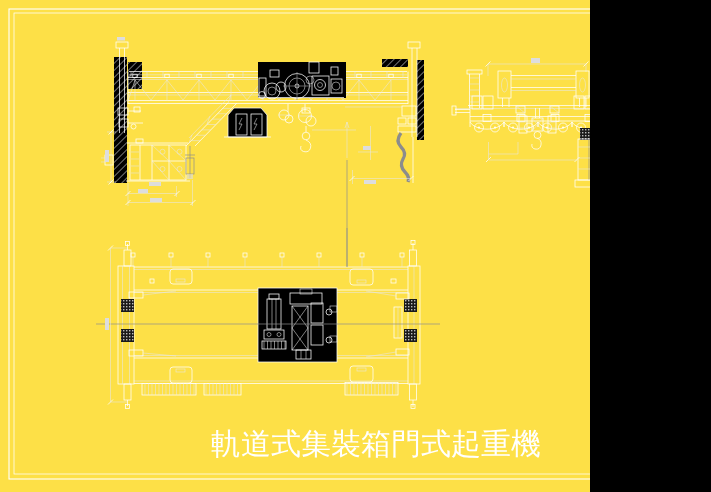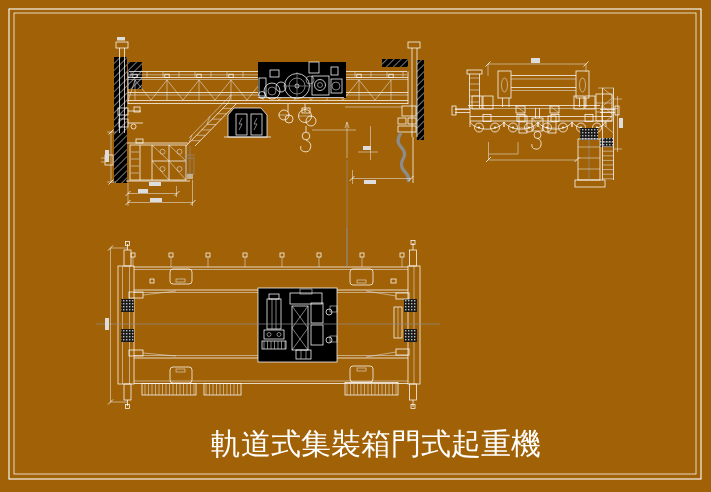--- a/index.html
+++ b/index.html
@@ -1,16 +1,16 @@
 <!DOCTYPE html>
 <html><head>
 <meta charset="utf-8">
 <style>
   html,body{margin:0;padding:0;background:#000;}
-  #stage{position:relative;width:711px;height:492px;background:#a16207;overflow:hidden;}
+  #stage{position:relative;width:590px;height:492px;background:#fde047;overflow:hidden;}
   svg{display:block}
   .w{stroke:#fff;stroke-width:.75;fill:none}
   .w2{stroke:#fff;stroke-width:1.1;fill:none}
   .thin{stroke:#e8e8e8;stroke-width:.55;fill:none}
   .gray{stroke:#8c8c8c;stroke-width:.7;fill:none}
   .blk{fill:#000;stroke:#fff;stroke-width:.75}
   .blob{fill:#ddd;stroke:none}
   .dotfill{fill:url(#dots);stroke:none}
   .hatchfill{fill:url(#hatch);stroke:none}
   #title-text{font-family:"DejaVu Sans","Liberation Sans",sans-serif;font-weight:400;}

